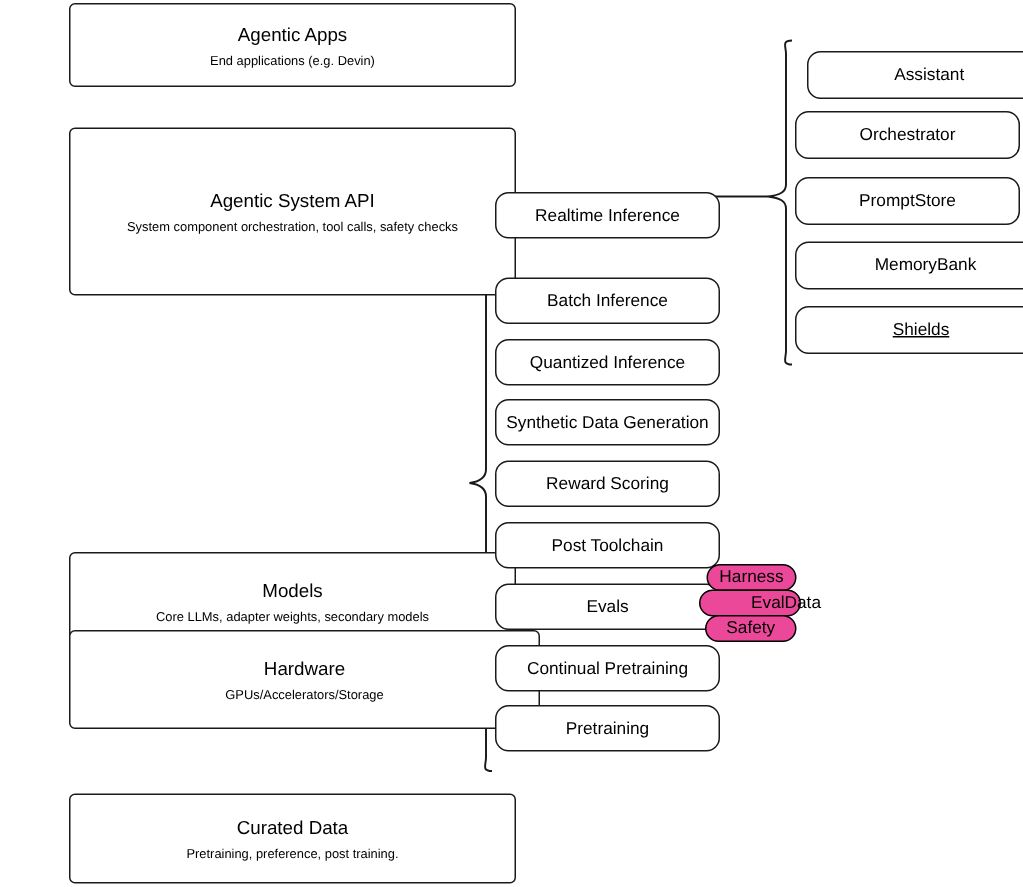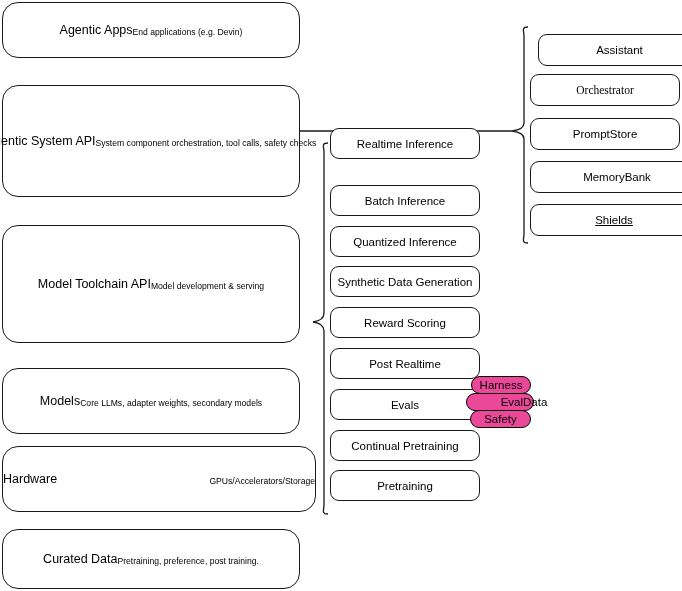--- a/index.html
+++ b/index.html
@@ -18,27 +18,28 @@
   #canvas {
     position: absolute;
     left: 0; top: 0;
     width: 682px;
     height: 591px;
   }
   .box {
     position: absolute;
     box-sizing: border-box;
     border: 1.4px solid #1a1a1a;
-    border-radius: 16px;
+    border-radius: 4px;
     background: #ffffff;
     display: flex;
-    flex-direction: row;
+    flex-direction: column;
     align-items: center;
     justify-content: center;
     text-align: center;
+    margin-left: 44px;
   }
   .box .title {
     font-size: 12.5px;
     line-height: 16px;
     color: #000000;
     white-space: nowrap;
   }
   .box .subtitle {
     font-size: 8.6px;
     line-height: 12px;
@@ -122,31 +123,27 @@
   <div class="box stack-box" style="left:2px; top:2px; width:298px; height:56px;">
     <div class="title">Agentic Apps</div>
     <div class="subtitle">End applications (e.g. Devin)</div>
   </div>
 
   <div class="box stack-box" style="left:2px; top:85px; width:298px; height:112px;">
     <div class="title">Agentic System API</div>
     <div class="subtitle">System component orchestration, tool calls, safety checks</div>
   </div>
 
-  <div class="box stack-box" style="left:2px; top:225px; width:298px; height:118px;">
-    <div class="title">Model Toolchain API</div>
-    <div class="subtitle">Model development &amp; serving</div>
-  </div>
 
   <div class="box stack-box" style="left:2px; top:368px; width:298px; height:66px;">
     <div class="title">Models</div>
     <div class="subtitle">Core LLMs, adapter weights, secondary models</div>
   </div>
 
-  <div class="box stack-box" style="left:2px; top:446px; width:314px; height:66px;justify-content:space-between;">
+  <div class="box stack-box" style="left:2px; top:420px; width:314px; height:66px;">
     <div class="title">Hardware</div>
     <div class="subtitle">GPUs/Accelerators/Storage</div>
   </div>
 
   <div class="box stack-box" style="left:2px; top:529px; width:298px; height:60px;">
     <div class="title">Curated Data</div>
     <div class="subtitle">Pretraining, preference, post training.</div>
   </div>
 
   <div class="small-box" style="left:330px; top:128px; width:150px; height:31px;">
@@ -158,21 +155,21 @@
   <div class="small-box" style="left:330px; top:226px; width:150px; height:31px;">
     <span class="label">Quantized Inference</span>
   </div>
   <div class="small-box" style="left:330px; top:266px; width:150px; height:31px;">
     <span class="label">Synthetic Data Generation</span>
   </div>
   <div class="small-box" style="left:330px; top:307px; width:150px; height:31px;">
     <span class="label">Reward Scoring</span>
   </div>
   <div class="small-box" style="left:330px; top:348px; width:150px; height:31px;">
-    <span class="label">Post Realtime</span>
+    <span class="label">Post Toolchain</span>
   </div>
   <div class="small-box" style="left:330px; top:389px; width:150px; height:31px;">
     <span class="label">Evals</span>
   </div>
   <div class="small-box" style="left:330px; top:430px; width:150px; height:31px;">
     <span class="label">Continual Pretraining</span>
   </div>
   <div class="small-box" style="left:330px; top:470px; width:150px; height:31px;">
     <span class="label">Pretraining</span>
   </div>
@@ -183,21 +180,21 @@
   <div class="pill" style="left:466px; top:393px; width:68px; height:18px;padding-left:48px;">
     <span class="label">EvalData</span>
   </div>
   <div class="pill" style="left:470px; top:410px; width:61px; height:18px;">
     <span class="label">Safety</span>
   </div>
 
   <div class="small-box" style="left:538px; top:34px; width:163px; height:32px;">
     <span class="label">Assistant</span>
   </div>
-  <div class="small-box" style="left:530px; top:74px; width:150px; height:32px;font-family:Liberation Serif, serif;">
+  <div class="small-box" style="left:530px; top:74px; width:150px; height:32px;">
     <span class="label">Orchestrator</span>
   </div>
   <div class="small-box" style="left:530px; top:118px; width:150px; height:32px;">
     <span class="label">PromptStore</span>
   </div>
   <div class="small-box" style="left:530px; top:161px; width:174px; height:32px;">
     <span class="label">MemoryBank</span>
   </div>
   <div class="small-box" style="left:530px; top:204px; width:168px; height:32px;text-decoration:underline;">
     <span class="label">Shields</span>

